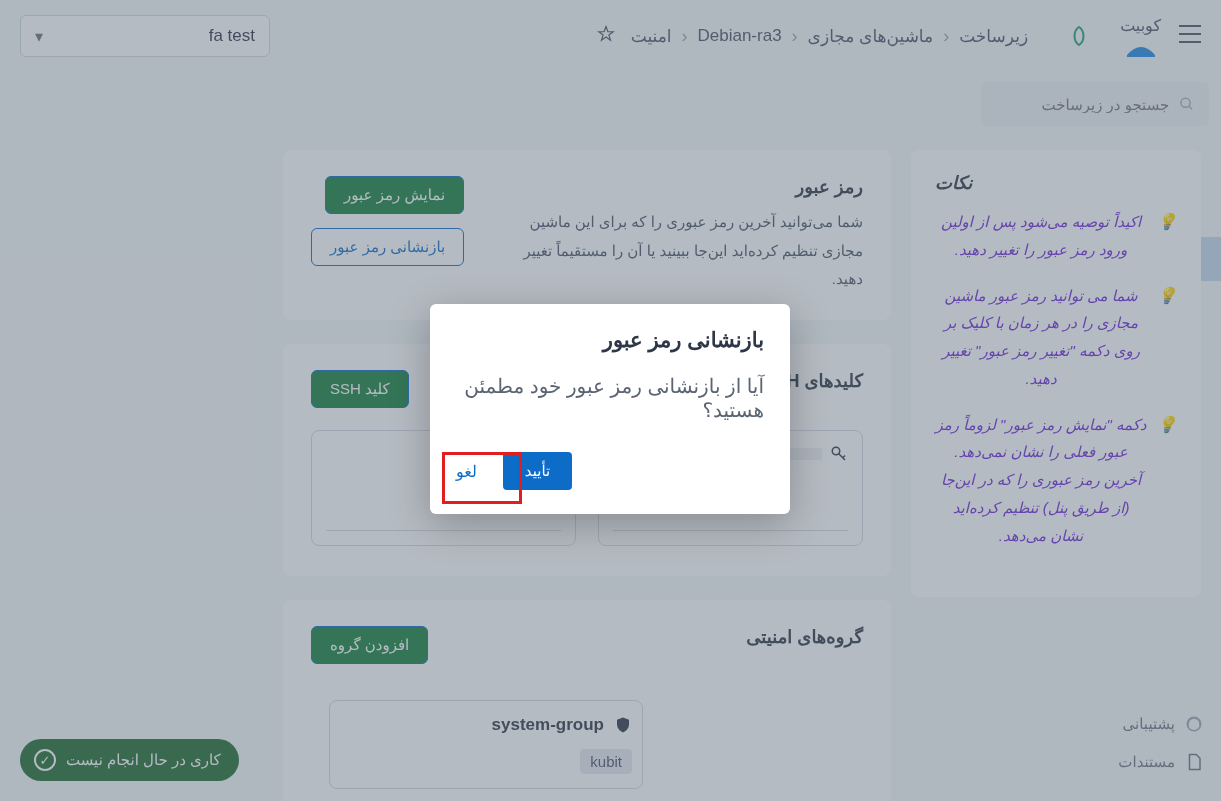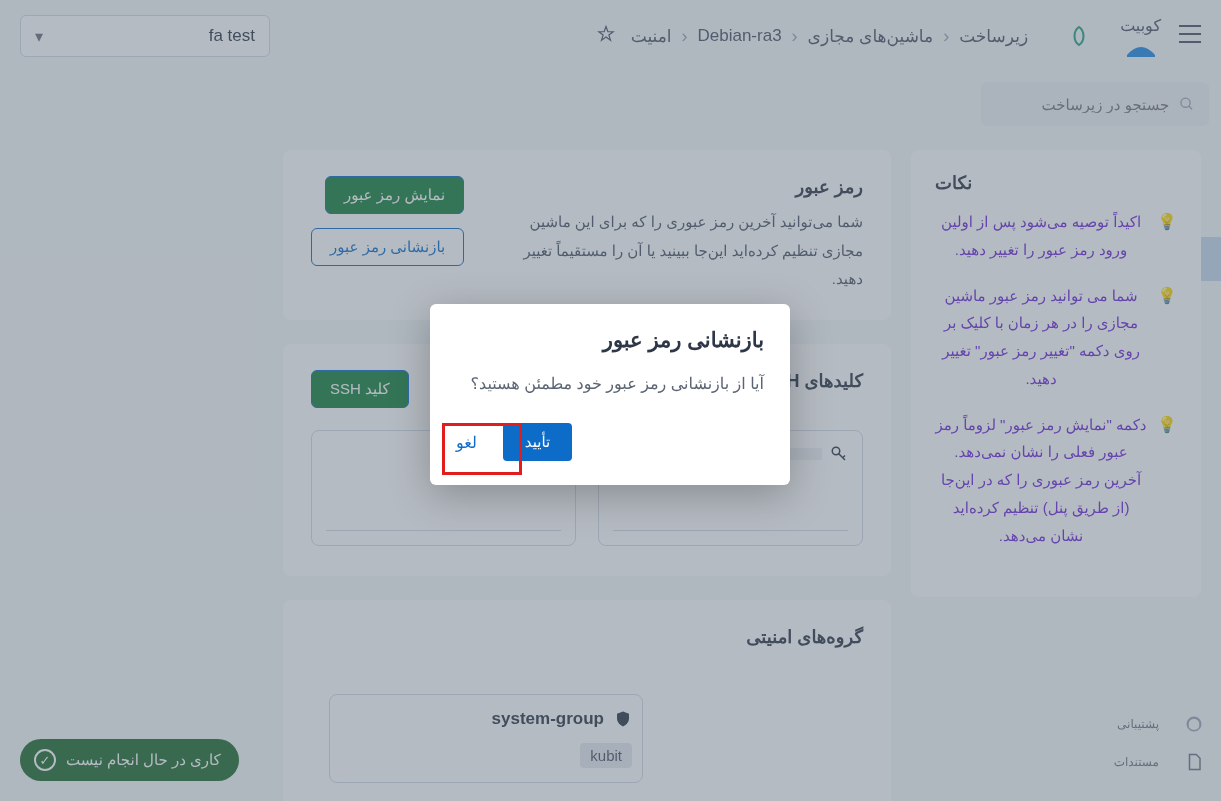--- a/index.html
+++ b/index.html
@@ -85,22 +85,22 @@
   border-radius: 24px 0 0 24px;
   margin: 4px 0;
 }
 .sidebar-item.active {
   background: #c7d9ef;
 }
 .sidebar-bottom {
   position: absolute; bottom: 20px; right: 0; left: 0;
 }
 .sidebar-bottom .itm {
-  display: flex; align-items: center; gap: 26px;
-  padding: 10px 18px; font-size: 12px; color: #6b7684; cursor: pointer;
+  display: flex; align-items: center; gap: 10px;
+  padding: 10px 18px; font-size: 15px; color: #6b7684; cursor: pointer;
 }
 
 
 .main {
   position: absolute;
   top: 150px; right: 330px; left: 20px; bottom: 0;
 }
 .card {
   background: #fff;
   border-radius: 8px;
@@ -146,20 +146,21 @@
 .tag { background: #e6ebf1; border-radius:4px; padding:4px 10px; font-size:15px; display:inline-block;}
 
 
 .tips {
   position: absolute;
   top: 150px; right: 20px;
   width: 290px;
   background: #fff;
   border-radius: 8px;
   padding: 22px 24px 30px 24px;
+  font-style: italic;
 }
 .tips h3 { font-size: 18px; color: #2d3748; margin-bottom: 14px; text-align: left; }
 .tip-item { display:flex; gap:10px; margin-bottom: 18px; }
 .bulb { color: #f5b301; font-size: 16px; flex-shrink:0; margin-top:4px; }
 .tip-item p { font-size: 15px; line-height: 1.85; color: #6d28d9; text-align: center;}
 
 
 .toast {
   position: absolute;
   bottom: 20px; left: 20px;
@@ -186,21 +187,21 @@
   position: absolute;
   top: 304px; left: 430px;
   width: 360px;
   background: #fff;
   border-radius: 6px;
   z-index: 101;
   padding: 24px 26px;
   box-shadow: 0 10px 40px rgba(0,0,0,0.25);
 }
 .modal h2 { font-size: 21px; font-weight: 800; color: #2d3748; margin-bottom: 22px; text-align: right;}
-.modal p { font-size: 16px; color: #5a6472; text-align: right; margin-bottom: 30px; }
+.modal p { font-size: 20px; color: #5a6472; text-align: right; margin-bottom: 30px; }
 .modal-actions { display:flex; gap: 26px; align-items:center; flex-direction: row-reverse; }
 .modal .cancel { background:none; border:none; color:#0d6cc8; font-size:16px; cursor:pointer; font-family: inherit;}
 .modal .confirm {
   background:#0d6cc8; color:#fff; border:none; border-radius:4px;
   padding: 10px 22px; font-size:15px; cursor:pointer; font-family: inherit;
 }
 .confirm-highlight {
   position: absolute;
   border: 3px solid #e11d1d;
   width: 80px; height: 52px;
@@ -318,20 +319,21 @@
             <div class="dots"></div>
           </div>
         <div class="line"></div>
       </div>
     </div>
   </div>
 
   <div class="card" style="padding-bottom:10px;">
     <div class="ssh-row">
       <h2>گروه‌های امنیتی</h2>
+      <button class="btn primary">افزودن گروه</button>
     </div>
     <div class="sec-group">
       <div class="sec-group-box">
         <div class="sec-group-title">
           <svg width="18" height="18" viewBox="0 0 24 24">
               <path d="M12 2l8 3v6c0 5-3.5 9-8 11-4.5-2-8-6-8-11V5z" fill="#2d3748"></path>
             </svg>
           <span>system-group</span>
         </div>
         <span class="tag">kubit</span>

